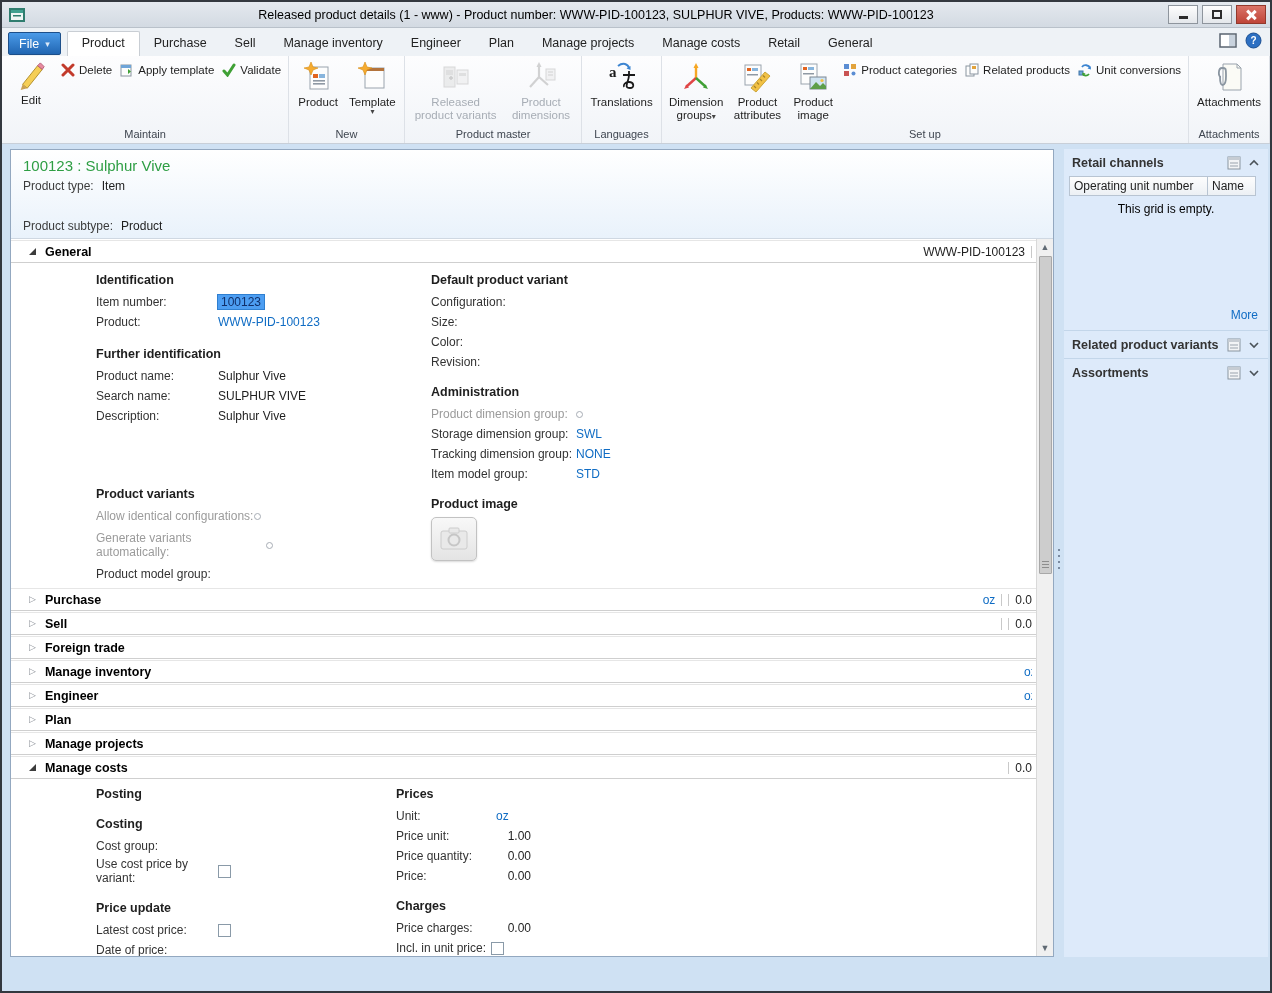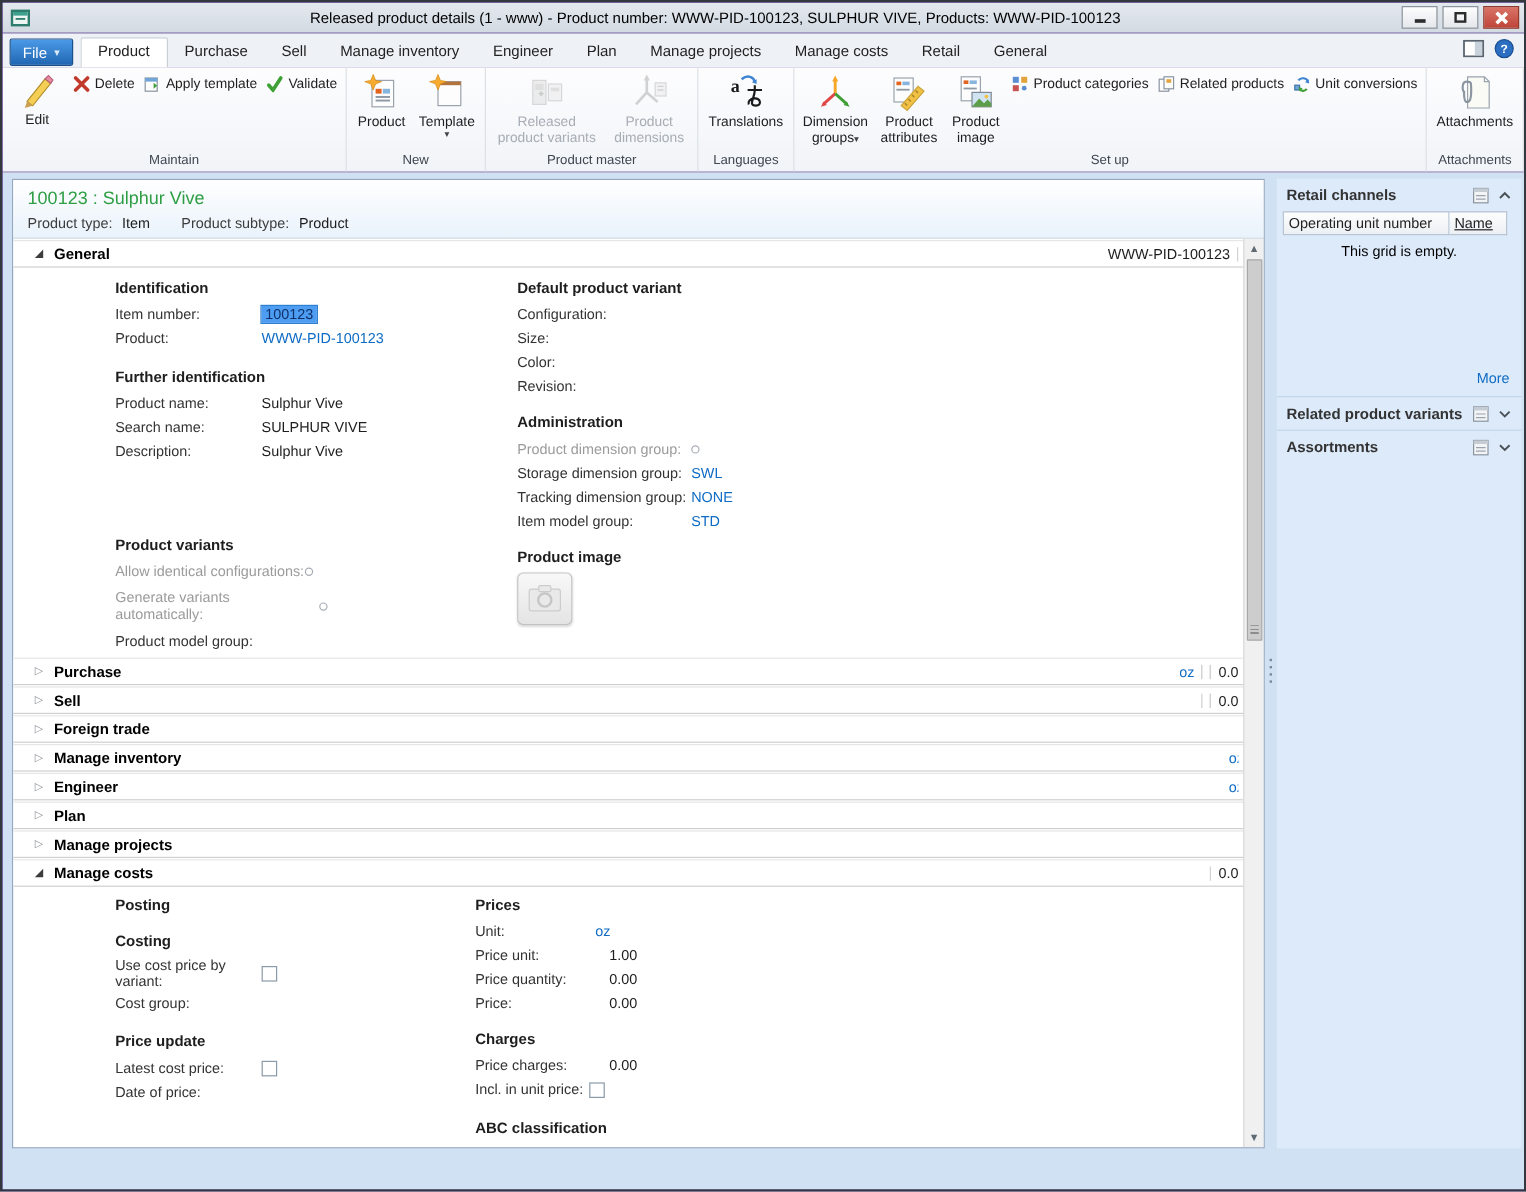--- a/index.html
+++ b/index.html
@@ -1,18 +1,18 @@
 <!DOCTYPE html>
 <html><head>
 <meta charset="utf-8">
 <style>
   * { box-sizing: border-box; margin: 0; padding: 0; }
   html,body { width:1272px; height:993px; }
   body { font-family:"Liberation Sans", sans-serif; font-size:12px; color:#1e1e1e; background:#9aa5b1; }
-  .window { position:relative; width:1272px; height:993px; border:2px solid #33383f; background:#4c1d95; overflow:hidden; }
+  .window { position:relative; width:1272px; height:993px; border:2px solid #33383f; background:#3b82f6; overflow:hidden; }
 
   
   .titlebar { height:26px; background:linear-gradient(#e4e9ef,#d3dae2); border-bottom:1px solid #b9c1ca; display:flex; align-items:center; padding:0 4px; }
   .app-icon { width:18px; height:16px; margin:0 6px 0 2px; flex:none; }
   .title-text { flex:1; text-align:center; font-size:12.5px; color:#000; white-space:nowrap; overflow:hidden; }
   .winbtns { display:flex; gap:4px; margin-left:8px; }
   .winbtn { width:30px; height:19px; border:1px solid #8e959d; background:linear-gradient(#fdfdfd,#e4e7eb); display:flex; align-items:center; justify-content:center; }
   .winbtn.close { background:linear-gradient(#da7468,#bf4438); border-color:#92382b; }
   .glyph-min { width:9px; height:3px; background:#2c2c2c; margin-top:6px; }
   .glyph-max { width:10px; height:9px; border:2px solid #2c2c2c; }
@@ -39,21 +39,21 @@
   .rbtn.disabled svg { opacity:.45; filter:grayscale(1); }
   .rsmall-col { display:flex; flex-direction:row; justify-content:flex-start; padding-top:3px; }
   .rsmall { display:flex; align-items:center; gap:4px; font-size:11.5px; padding:1.5px 4px; white-space:nowrap; }
   .caret-down { font-size:8px; color:#444; line-height:.8; }
 
   
   .content { position:relative; height:946px; background:#cfe1f3; }
   .main-panel { position:absolute; left:8px; top:5px; width:1044px; height:808px; background:#fff; border:1px solid #93a8c0; display:flex; flex-direction:column; overflow:hidden; }
   .form-header { padding:7px 12px 5px; background:linear-gradient(#ffffff,#e9f2fb); border-bottom:1px solid #cfd8e2; }
   .form-title { font-size:15px; color:#2e9e44; }
-  .form-sub { display:flex; gap:26px; margin-top:5px; font-size:12px; }
+  .form-sub { display:flex; gap:26px; margin-top:5px; font-size:12px;flex-direction:column; }
   .form-sub .lbl { color:#3c3c3c; margin-right:8px; }
   .form-body { flex:1; display:flex; overflow:hidden; }
   .form-scroll { flex:1; overflow:hidden; }
 
   
   .sec-header { height:23px; display:flex; align-items:center; padding:0 4px 0 18px; background:#fff; border-top:1px solid #e6e6e6; border-bottom:1px solid #cfcfcf; margin-top:1px; }
   .sec-title { font-weight:bold; font-size:12.5px; color:#000; margin-left:9px; }
   .tri-exp { width:0; height:0; border-left:7px solid transparent; border-bottom:7px solid #3c3c3c; }
   .tri-col { color:#8a8f96; font-size:9px; line-height:1; }
   .sec-right { margin-left:auto; display:flex; align-items:center; gap:6px; overflow:hidden; }
@@ -90,21 +90,21 @@
   .split-dots { position:absolute; left:3px; top:400px; display:flex; flex-direction:column; gap:4px; }
   .split-dots i { width:2px; height:2px; background:#7a8aa0; }
 
   
   .factbox { position:absolute; left:1062px; top:5px; width:204px; height:808px; background:#ddeafa; }
   .fb-header { display:flex; align-items:center; padding:7px 8px 6px; border-top:1px solid #c3d6ea; }
   .fb-header:first-child { border-top:none; }
   .fb-title { font-weight:bold; font-size:12.5px; color:#333; flex:1; }
   .fb-grid-head { display:flex; margin:0 5px; }
   .fb-cell { background:linear-gradient(#fdfdfd,#ecf0f4); border:1px solid #b8c4d2; padding:2px 4px; font-size:12px; color:#222; }
-  .fb-cell + .fb-cell { border-left:none;text-decoration:underline; }
+  .fb-cell + .fb-cell { border-left:none; }
   .fb-empty { text-align:center; margin-top:6px; font-size:12px; color:#000; }
   .fb-more { text-align:right; padding:0 10px; margin-top:92px; font-size:12px; }
   .fb-mini-icon { margin:0 7px 0 4px; }
 
   
   .statusbar { height:36px; background:linear-gradient(#edf2f9,#dce6f2); border-top:1px solid #bac8d9; display:flex; align-items:center; padding:0 10px; }
   .ssep { width:1px; height:20px; background:#c2cfdd; margin:0 8px; }
   .navbtn { display:flex; align-items:center; gap:1px; padding:0 6px; }
   .tri-l { width:0;height:0;border-top:6px solid transparent;border-bottom:6px solid transparent;border-right:9px solid #2b7cd3; }
   .tri-r { width:0;height:0;border-top:6px solid transparent;border-bottom:6px solid transparent;border-left:9px solid #2b7cd3; }
@@ -521,25 +521,25 @@
                 <span class="vsep"></span>
                 <span>0.0</span>
               </span>
           </div>
           <div class="sec-body">
             <div class="mc-col1">
               <div class="fgroup-title" style="margin-top:4px">Posting</div>
 
               <div class="fgroup-title" style="margin-top:16px">Costing</div>
               <div class="frow">
+                  <span class="flabel">Cost group:</span>
+                </div>
+              <div class="frow">
                   <span class="flabel" style="width:122px">Use cost price by variant:</span>
                   <span class="checkbox"></span>
-                </div>
-              <div class="frow">
-                  <span class="flabel">Cost group:</span>
                 </div>
 
               <div class="fgroup-title" style="margin-top:16px">Price update</div>
               <div class="frow" style="margin-top:6px">
                   <span class="flabel">Latest cost price:</span>
                   <span class="checkbox"></span>
                 </div>
               <div class="frow">
                   <span class="flabel">Date of price:</span>
                 </div>

